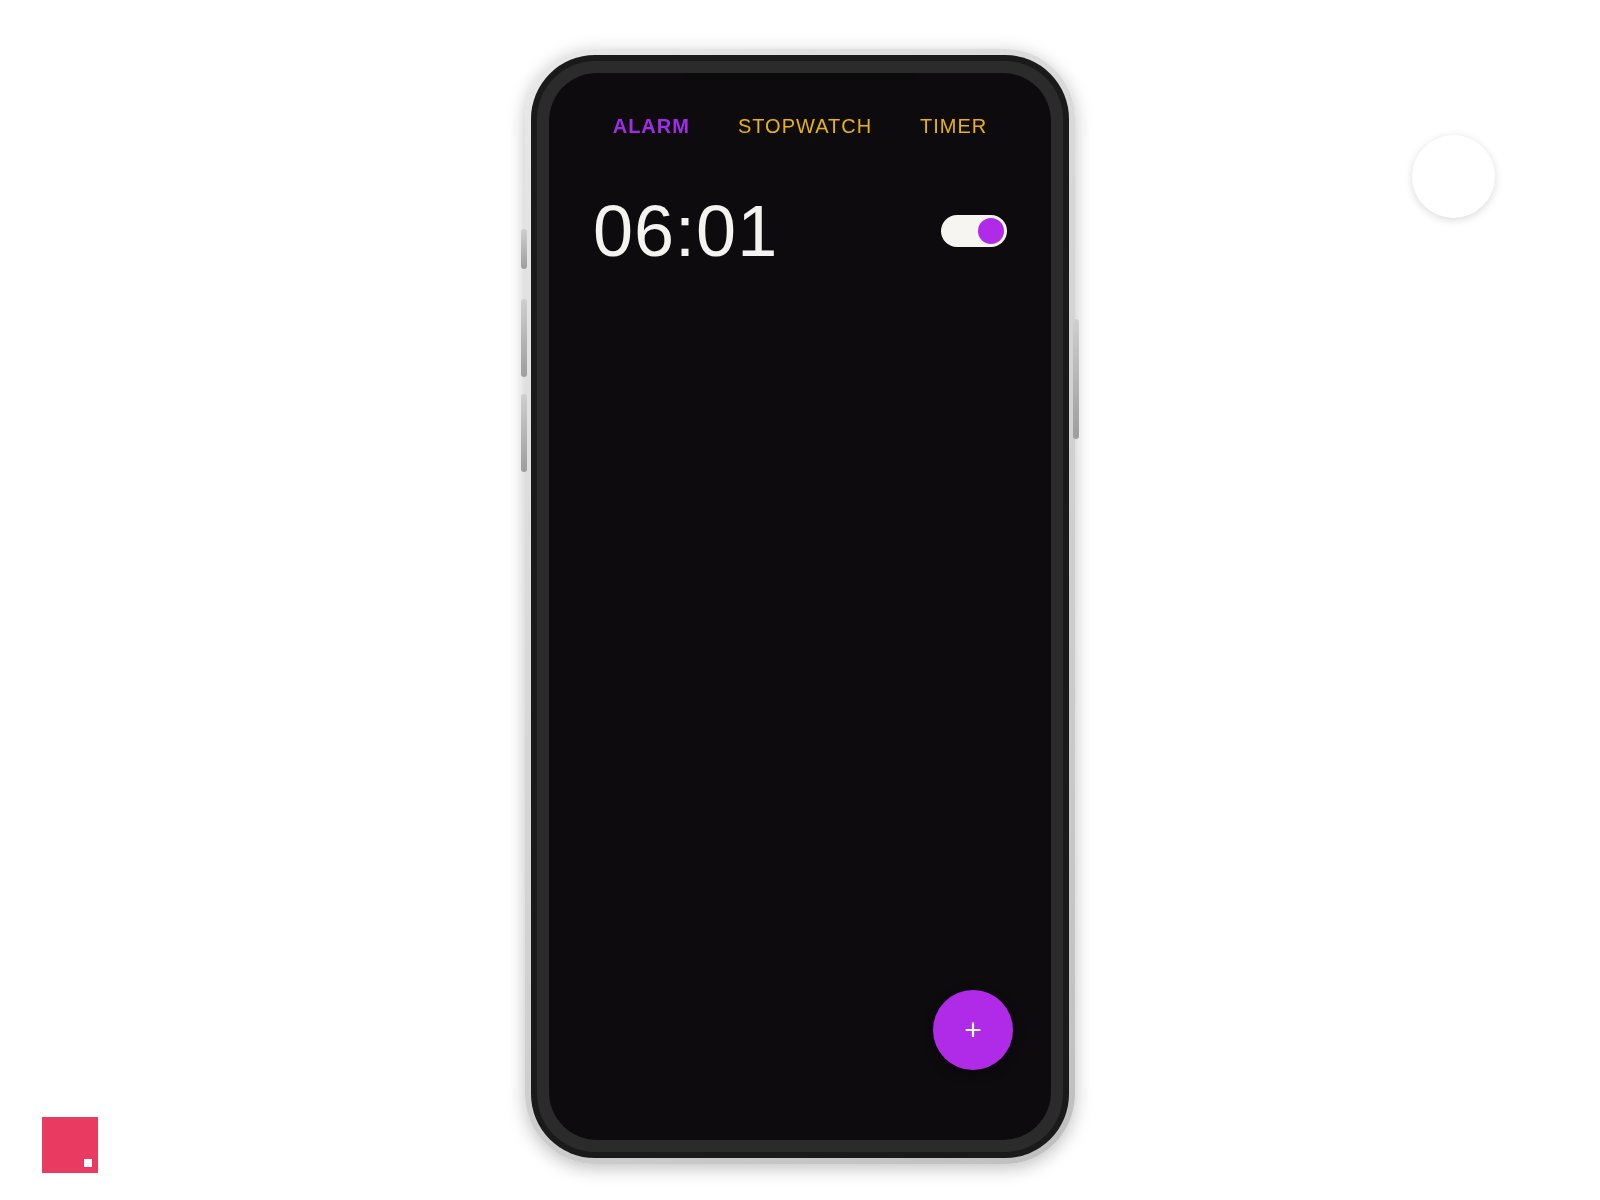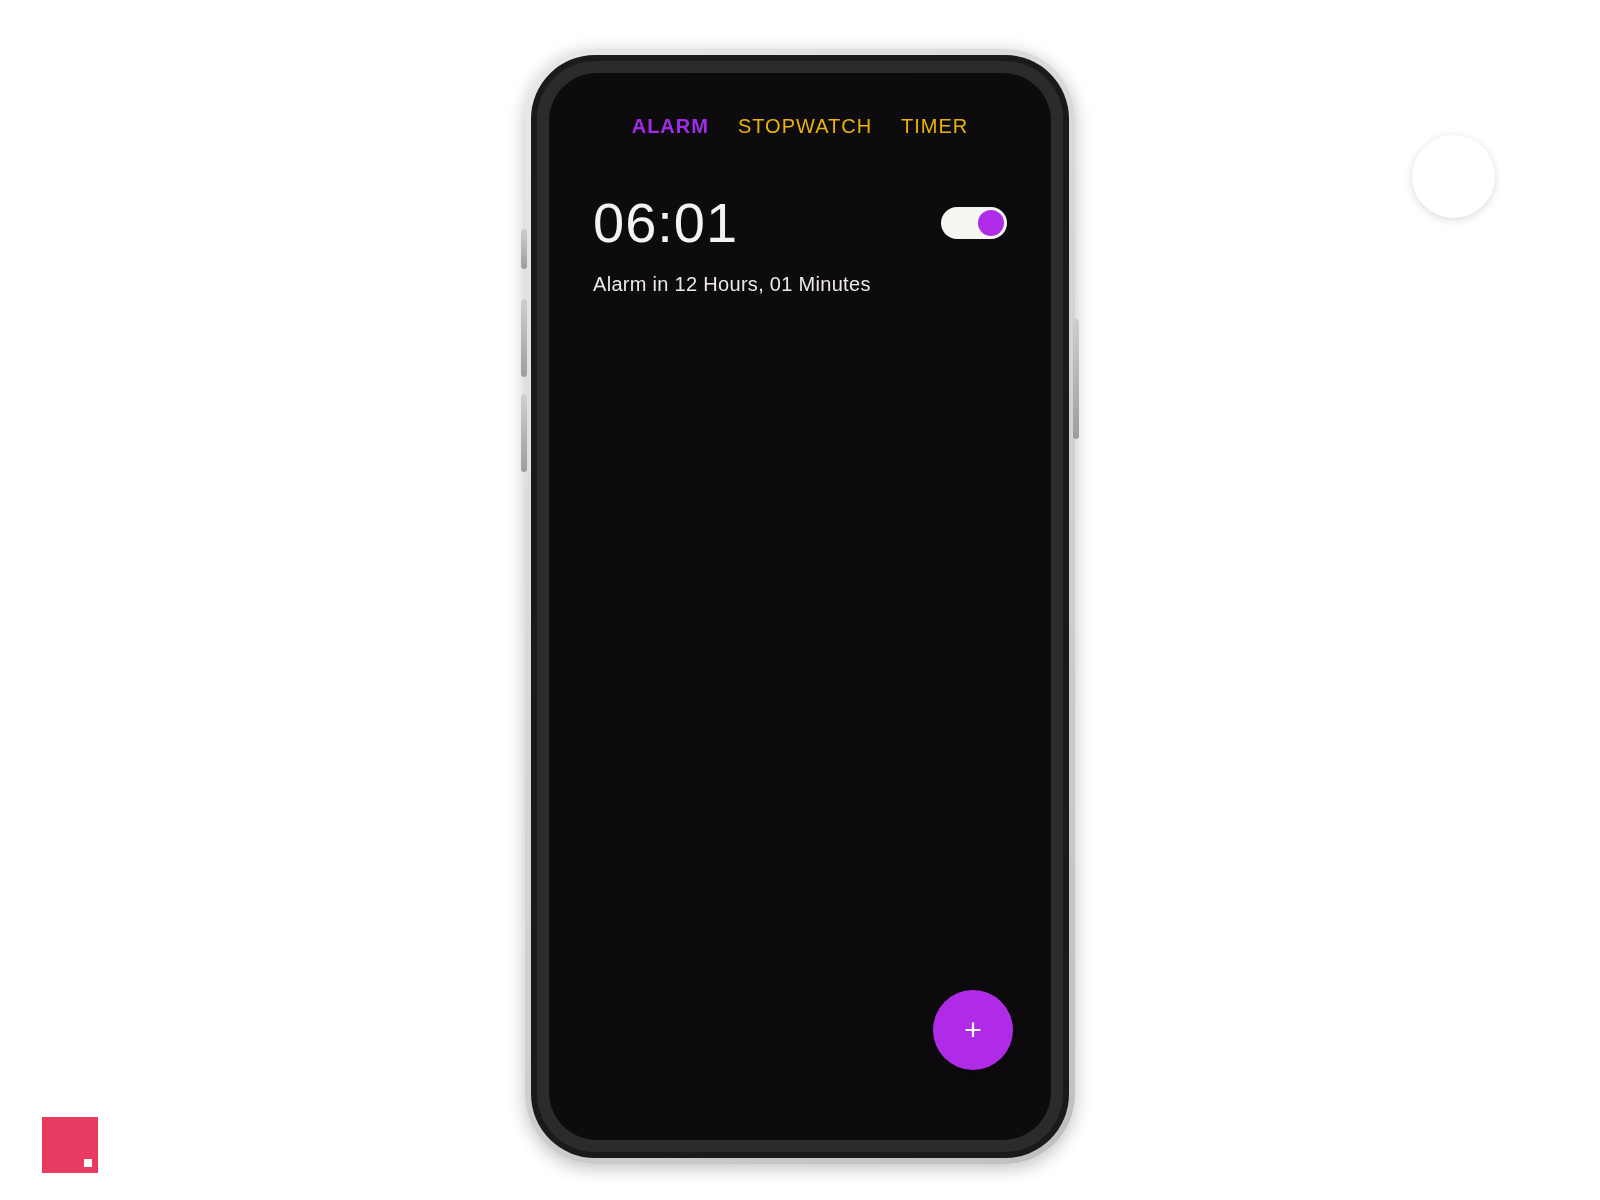--- a/index.html
+++ b/index.html
@@ -21,27 +21,27 @@
   
   .btn-side { position:absolute; background:linear-gradient(#cfcfcf,#9d9d9d); border-radius:3px; }
   .btn-mute { left:-4px; top:180px; width:6px; height:40px; }
   .btn-volu { left:-4px; top:250px; width:6px; height:78px; }
   .btn-vold { left:-4px; top:345px; width:6px; height:78px; }
   .btn-pwr  { right:-4px; top:270px; width:6px; height:120px; }
   
   .notch { position:absolute; top:0; left:50%; transform:translateX(-50%); width:230px; height:8px; background:#0b0b0b; border-bottom-left-radius:18px; border-bottom-right-radius:18px; z-index:5; }
 
   
-  .tabs { display:flex; justify-content:center; gap:29px; padding-top:42px; }
+  .tabs { display:flex; justify-content:center; gap:48px; padding-top:42px; }
   .tab  { font-size:20px; letter-spacing:1px; font-weight:500; color:#eab308; cursor:pointer; }
   .tab.active { color:#a22be8; font-weight:600; }
 
   .alarm-card { padding:52px 44px 0 44px; }
   .alarm-row  { display:flex; align-items:center; justify-content:space-between; }
-  .alarm-time { font-size:56px; font-weight:400; color:#f5f3f0; letter-spacing:1px; }
+  .alarm-time { font-size:72px; font-weight:400; color:#f5f3f0; letter-spacing:1px; }
   .alarm-sub  { margin-top:18px; font-size:20px; color:#eceae6; letter-spacing:.3px; }
 
   
   .toggle { width:66px; height:32px; background:#f7f5f2; border-radius:16px; position:relative; cursor:pointer; }
   .toggle-knob { position:absolute; top:3px; right:3px; width:26px; height:26px; border-radius:50%; background:#b02be8; }
 
   
   .fab { position:absolute; right:38px; bottom:70px; width:80px; height:80px; border-radius:50%; background:#b02be8; display:flex; align-items:center; justify-content:center; cursor:pointer; box-shadow:0 4px 12px rgba(0,0,0,.4); }
   .fab-plus { color:#ffffff; font-size:30px; font-weight:300; line-height:1; user-select:none; }
 </style>
@@ -68,20 +68,19 @@
       <div class="tab">TIMER</div>
     </div>
 
     <div class="alarm-card">
       <div class="alarm-row">
         <div class="alarm-time">06:01</div>
         <div class="toggle">
           <div class="toggle-knob"></div>
         </div>
       </div>
-      <div class="alarm-sub">Alarm in 12 Hours, 01 Minutes</div>
     </div>
 
     <div class="fab">
       <span class="fab-plus">+</span>
     </div>
   </div>
 </div>
 
 </body></html>

